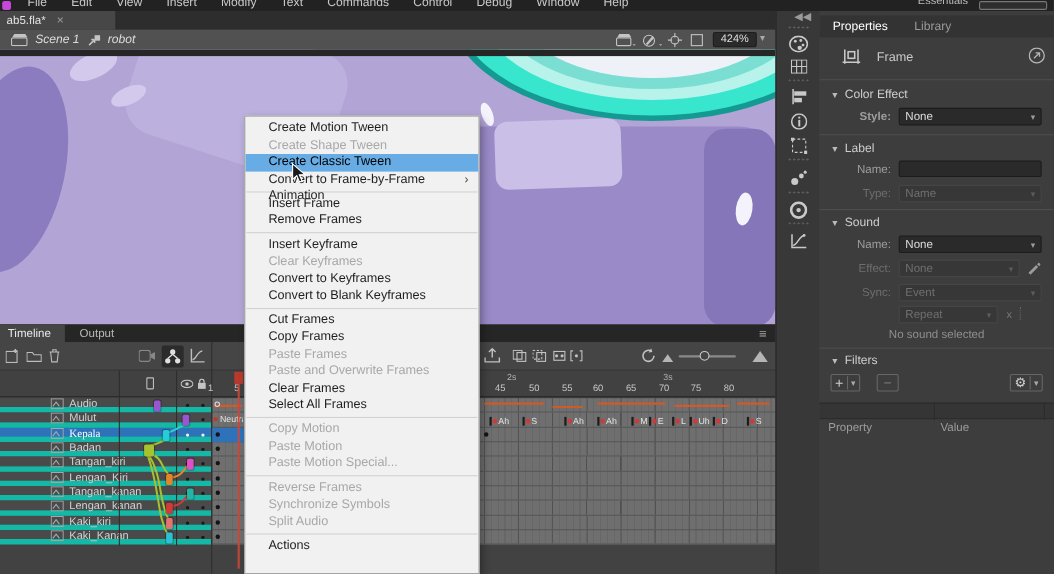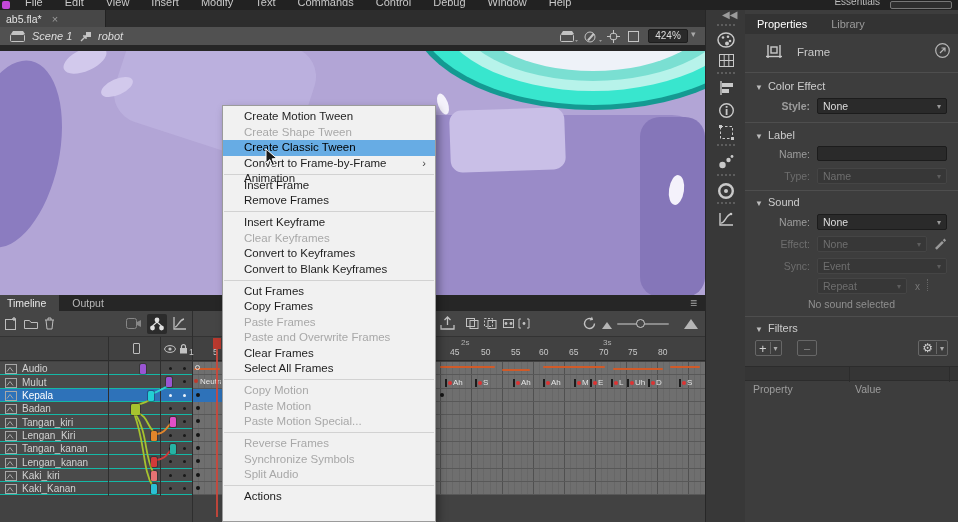--- a/index.html
+++ b/index.html
@@ -48,24 +48,24 @@
   
   .timeline{position:absolute;left:0;top:295px;width:705px;height:227px;background:#424242;}
   .tl-tabs{position:absolute;left:0;top:0;width:705px;height:16px;background:#262626;display:flex;}
   .tl-tab{height:16px;padding:0 13px;color:#b8b8b8;font-size:10.5px;line-height:16px;}
   .tl-tab.act{background:#454545;color:#e8e8e8;}
   .tl-tab.act span{display:inline-block;margin-left:-6px;}
   .tl-menu{position:absolute;right:8px;top:1px;color:#a8a8a8;font-size:12px;}
   .tl-toolbar{position:absolute;left:0;top:16px;width:705px;height:26px;background:#454545;border-bottom:1px solid #333;}
   .tl-head{position:absolute;left:0;top:42px;width:705px;height:24px;background:#414141;border-bottom:1px solid #2b2b2b;}
   .vline{position:absolute;width:1px;background:#2e2e2e;}
-  .layer-row{position:absolute;left:0;width:192px;height:13.35px;display:flex;align-items:flex-end;border-bottom:1px solid #14b8a6;background:#4a4a4a;}
+  .layer-row{position:absolute;left:0;width:192px;height:13.35px;display:flex;align-items:flex-start;border-bottom:5px solid #14b8a6;background:#4a4a4a;padding-left:41px;}
   .layer-row.sel{background:#2e72b9;}
   .layer-name{color:#d2d2d2;font-size:10px;margin-left:5px;white-space:nowrap;}
-  .layer-row.sel .layer-name{color:#fff;}
+  .layer-row.sel .layer-name{color:#fff;font-family:Liberation Serif, serif;}
   .lr-dot{position:absolute;width:3px;height:3px;border-radius:50%;background:#191919;top:5px;}
   .layer-row.sel .lr-dot{background:#eaf2fa;}
   .pbar{position:absolute;width:6px;height:10px;border-radius:1.5px;box-shadow:0 0 0 1px rgba(0,0,0,.25);z-index:3;}
   .frames-row{position:absolute;left:193px;width:512px;height:13.35px;background-color:#6f6f6f;
       background-image:repeating-linear-gradient(90deg,transparent 0 30px,rgba(0,0,0,.22) 30px 31px),
                        repeating-linear-gradient(90deg,transparent 0 5.2px,rgba(0,0,0,.07) 5.2px 6.2px);
       border-bottom:1px solid #585858;}
   .ruler{position:absolute;left:193px;top:337px;width:512px;height:24px;background:#414141;border-bottom:1px solid #2b2b2b;}
   .rnum{position:absolute;color:#c9c9c9;font-size:8.5px;top:10px;}
   .rsec{position:absolute;color:#b0b0b0;font-size:8px;top:1px;}

